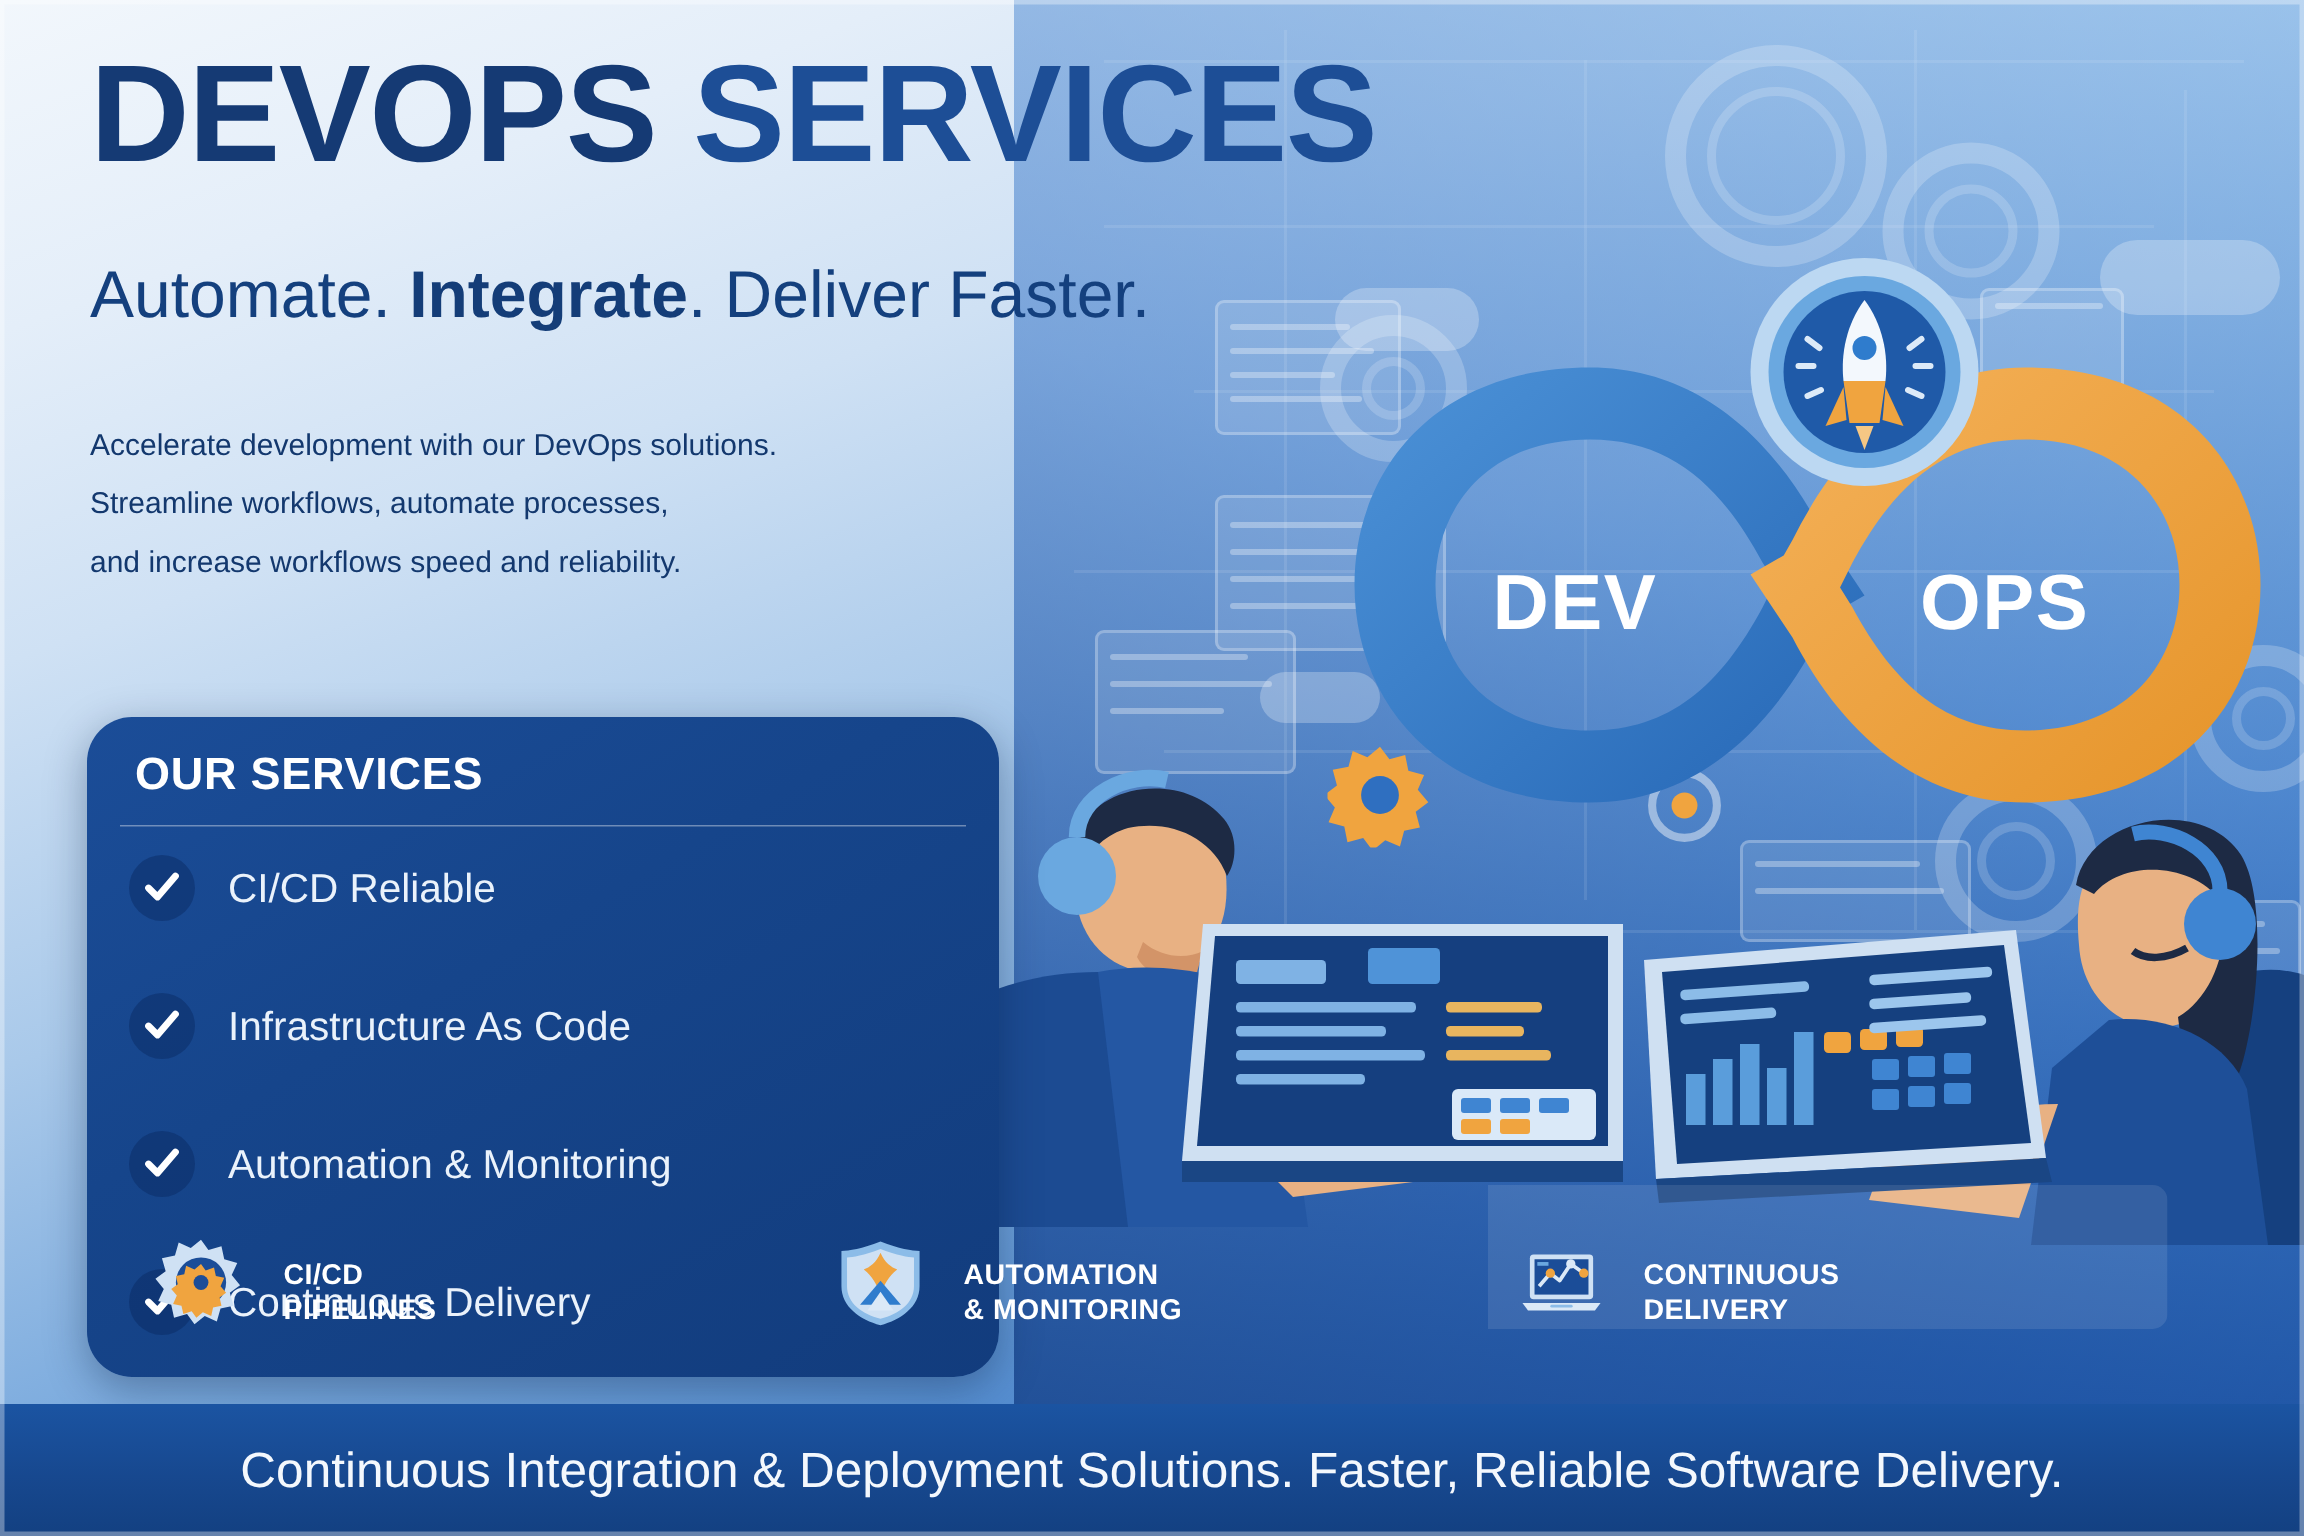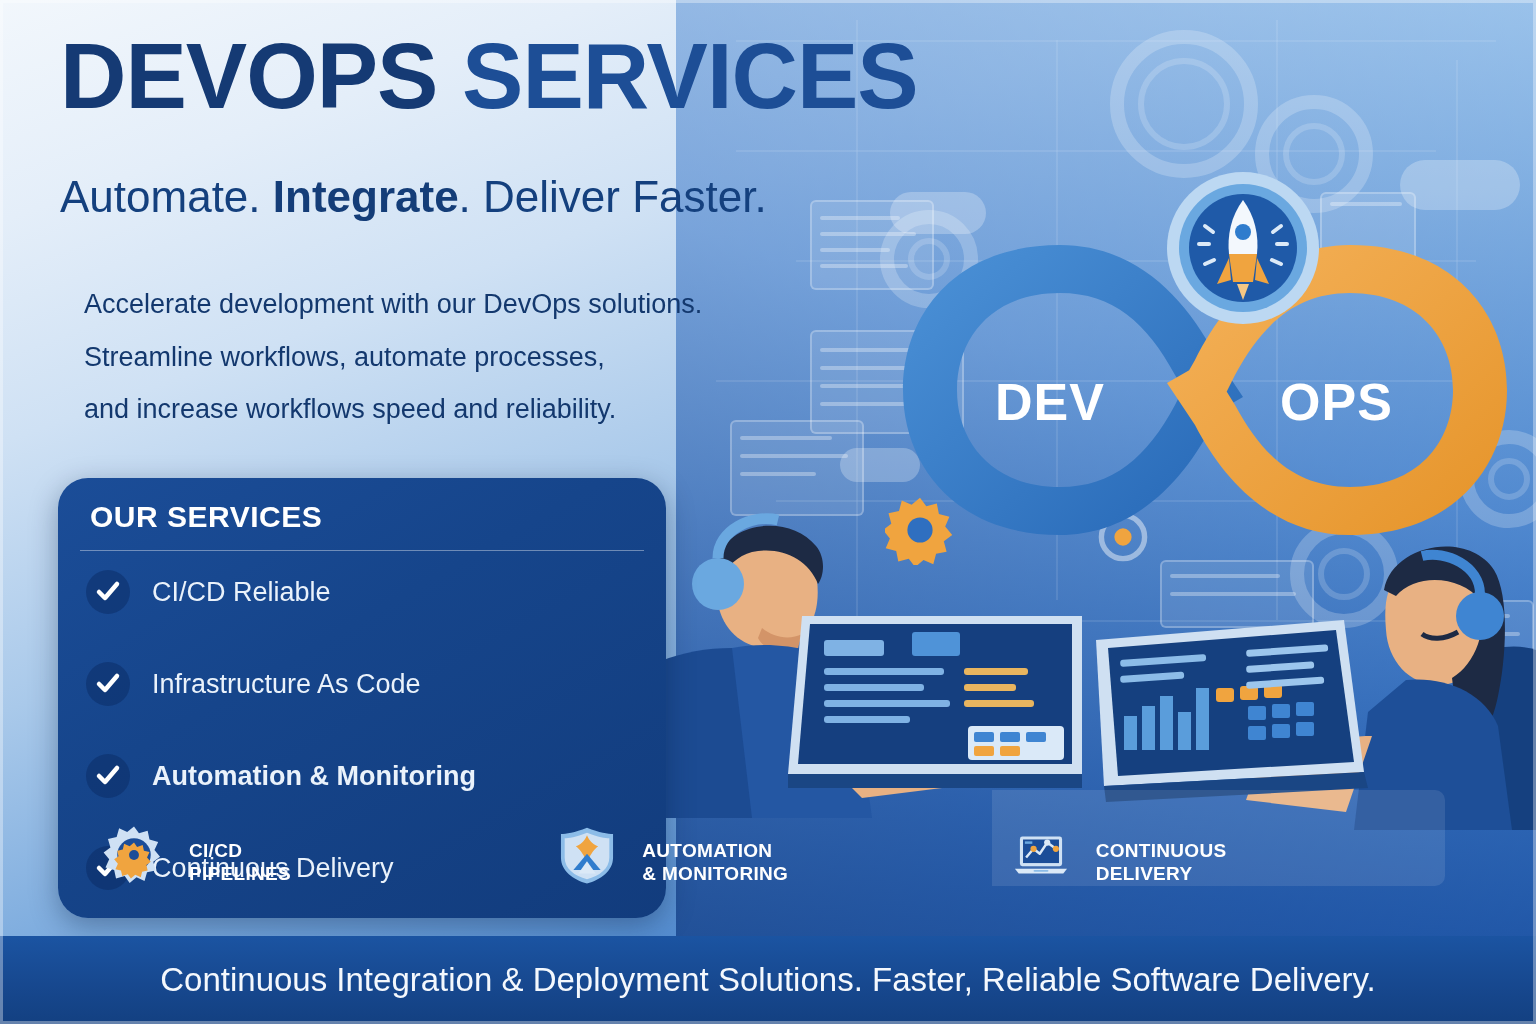--- a/index.html
+++ b/index.html
@@ -30,21 +30,21 @@
 
   
   .headline{position:absolute;left:60px;top:30px;white-space:nowrap;
     font-size:92px;letter-spacing:-1px;line-height:1;text-align:center;}
   .headline .hw1{font-weight:bold;color:#153a74;}
   .headline .hw2{font-weight:bold;color:#1d4e96;}
 
   .tagline{position:absolute;left:60px;top:172px;font-size:44px;color:#14407e;white-space:nowrap;}
   .tagline b{color:#143d78;}
 
-  .para{position:absolute;left:60px;top:278px;font-size:27px;color:#13386e;line-height:1.95;margin-left:24px;}
+  .para{position:absolute;left:60px;top:278px;font-size:20px;color:#13386e;line-height:1.95;}
   .para div{white-space:nowrap;}
 
   
   .panel{
     position:absolute;left:58px;top:478px;width:608px;height:440px;
     border-radius:30px;
     background:linear-gradient(150deg,#1b4d98 0%,#16458b 40%,#123c7d 100%);
     box-shadow:0 8px 28px rgba(5,25,60,.35);
   }
   .panel-title{position:absolute;left:32px;top:22px;font-size:30px;font-weight:bold;color:#ffffff;letter-spacing:.5px;}
@@ -315,21 +315,21 @@
 
     <div class="svc" style="top:184px;">
       <span class="tick">
         <svg width="26" height="26" viewBox="0 0 26 26">
             <path d="M4 13 L10 19 L22 5" stroke="#ffffff" stroke-width="4.5" fill="none" stroke-linecap="round" stroke-linejoin="round"></path>
           </svg>
       </span>
       <span class="lbl">Infrastructure As Code</span>
     </div>
 
-    <div class="svc" style="top:276px;font-weight:bold;">
+    <div class="svc" style="top:276px;">
       <span class="tick">
         <svg width="26" height="26" viewBox="0 0 26 26">
             <path d="M4 13 L10 19 L22 5" stroke="#ffffff" stroke-width="4.5" fill="none" stroke-linecap="round" stroke-linejoin="round"></path>
           </svg>
       </span>
       <span class="lbl">Automation &amp; Monitoring</span>
     </div>
 
     <div class="svc" style="top:368px;">
       <span class="tick">

